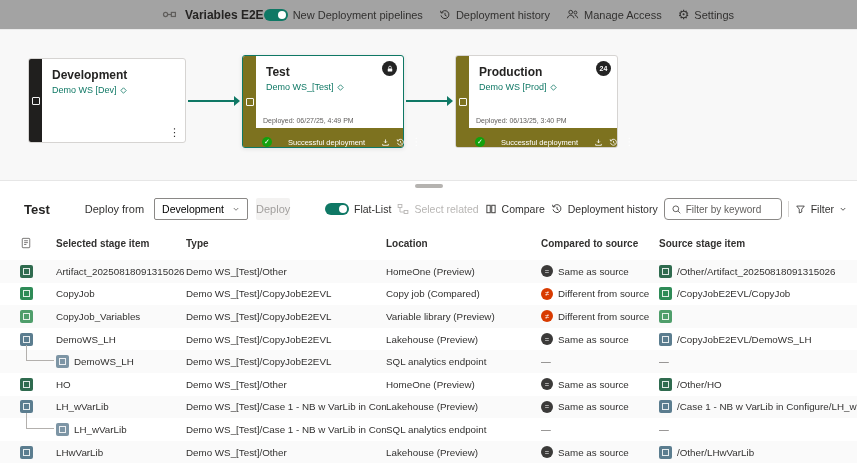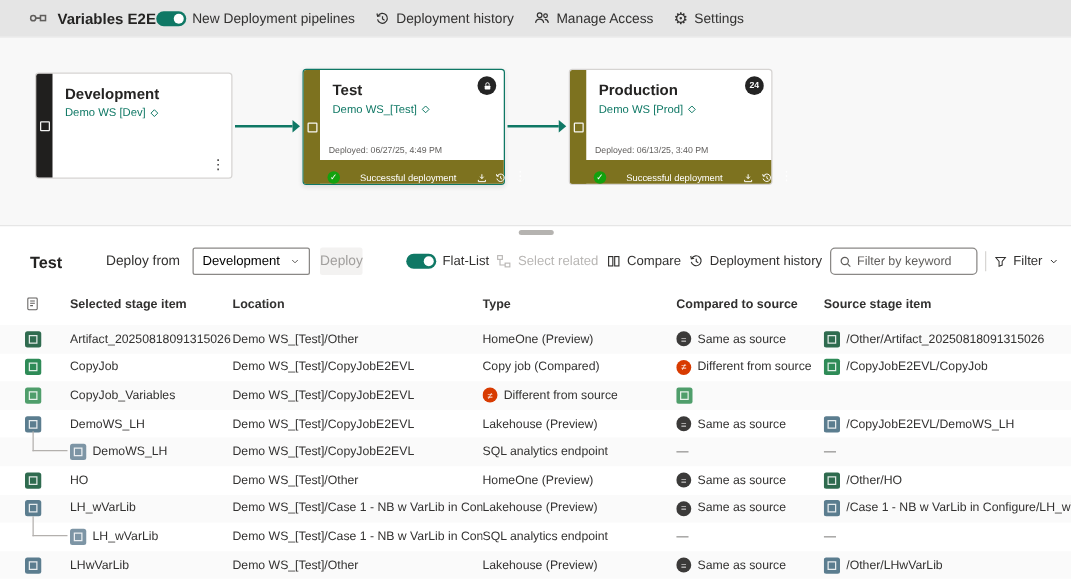--- a/index.html
+++ b/index.html
@@ -1,22 +1,22 @@
 <!DOCTYPE html>
 <html><head>
 <meta charset="utf-8">
 <style>
   *{box-sizing:border-box;margin:0;padding:0}
   html,body{width:857px;height:466px;overflow:hidden}
   body{font-family:"Liberation Sans","DejaVu Sans",sans-serif;background:#fff;color:#323130;position:relative}
   svg{display:block}
 
   
-  .topbar{position:absolute;top:0;left:0;right:0;height:30px;background:#e5e5e5;border-bottom:1px solid #ebebeb;
-    display:flex;align-items:center;justify-content:flex-start;padding-left:23px;overflow:hidden;z-index:5}
+  .topbar{position:absolute;top:0;left:0;right:0;height:30px;background:#a3a3a3;border-bottom:1px solid #ebebeb;
+    display:flex;align-items:center;justify-content:center;padding-left:23px;overflow:hidden;z-index:5}
   .tb-left{display:flex;align-items:center;gap:8px}
   .app-title{font-size:12px;font-weight:700;color:#252423}
   .tb-right{display:flex;align-items:center;gap:16px;font-size:11px;color:#323130;white-space:nowrap;margin-right:-16px}
   .tb-item{display:flex;align-items:center;gap:5px;background:none;border:none;font:inherit;color:inherit;cursor:pointer}
   .toggle{width:24px;height:12px;border-radius:7px;background:#0f7865;position:relative;flex:none;cursor:pointer}
   .toggle::after{content:"";position:absolute;right:2px;top:2px;width:8px;height:8px;border-radius:50%;background:#fff}
   .gear::after{content:"⚙";font-size:13px;line-height:1}
 
   
   .stages{position:absolute;top:30px;left:0;right:0;height:150px;background:#f8f8f8}
@@ -331,22 +331,22 @@
   <div class="grid thead">
     <div class="cell">
       <span class="hic">
         <svg width="12" height="12" viewBox="0 0 16 16" stroke="currentColor" fill="none" stroke-width="1.1">
           <rect x="3" y="1.8" width="10" height="12.5" rx="1"></rect>
             <path d="M5.5 5h5M5.5 7.5h5M5.5 10h3"></path>
         </svg>
       </span>
     </div>
     <div class="cell">Selected stage item</div>
+    <div class="cell">Type</div>
     <div class="cell">Location</div>
-    <div class="cell">Type</div>
     <div class="cell">Compared to source</div>
     <div class="cell">Source stage item</div>
   </div>
 
   <div class="tbody">
 
     <div class="grid trow">
       <div class="cell">
           <span class="ic homeone"></span>
         </div>
@@ -379,20 +379,21 @@
           <span class="ilabel">/CopyJobE2EVL/CopyJob</span>
         </div>
     </div>
 
     <div class="grid trow">
       <div class="cell">
           <span class="ic varlib"></span>
         </div>
       <div class="cell">CopyJob_Variables</div>
       <div class="cell">Demo WS_[Test]/CopyJobE2EVL</div>
+      <div class="cell">Variable library (Preview)</div>
       <div class="cell">
           <span class="cmp diff"></span>
           <span class="ilabel">Different from source</span>
         </div>
       <div class="cell">
           <span class="ic varlib"></span>
         </div>
     </div>
 
     <div class="grid trow">

